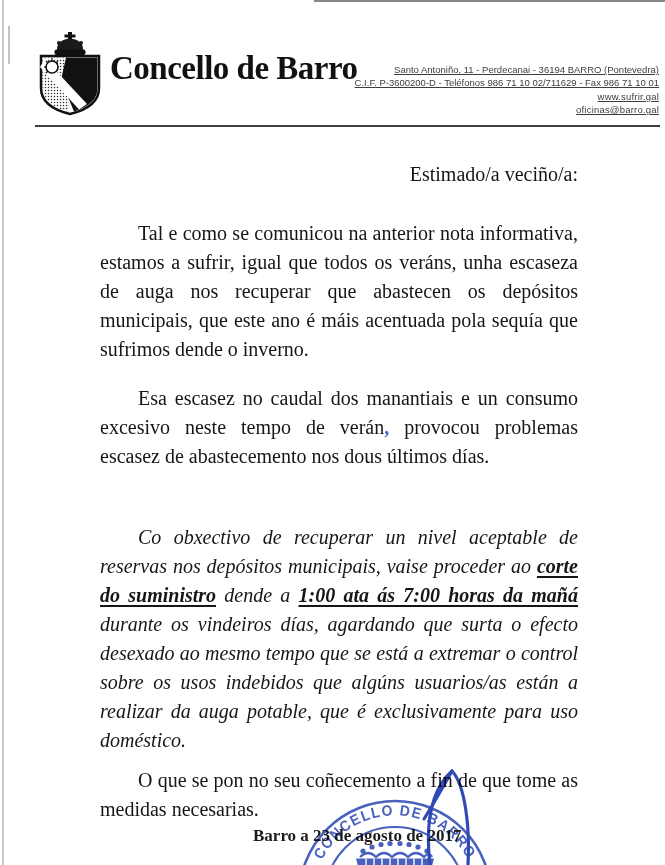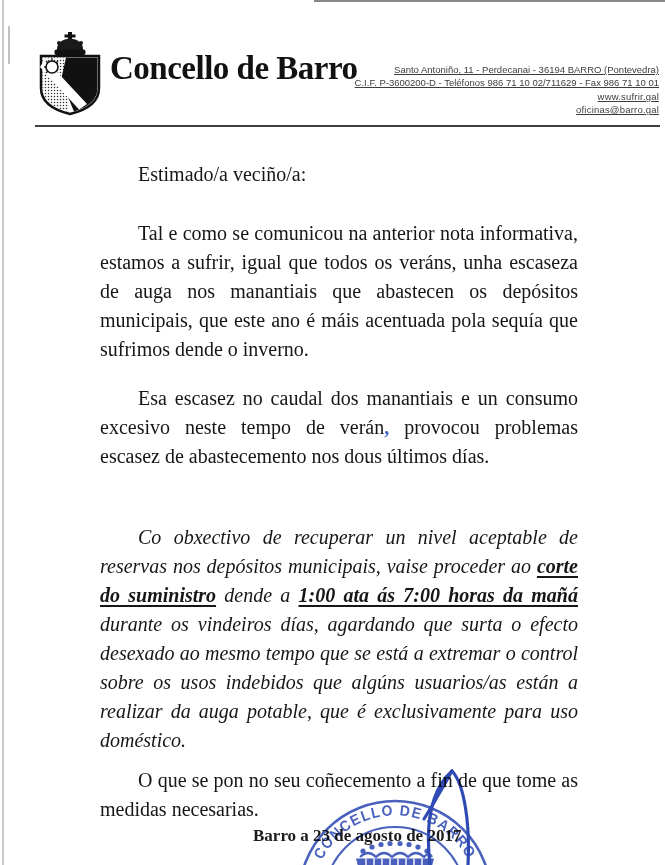--- a/index.html
+++ b/index.html
@@ -31,21 +31,21 @@
   }
   .contact .web{letter-spacing:.2px;}
   .rule{position:absolute;left:35px;top:125px;width:625px;height:2px;background:#3f3f3f;}
 
   
   .para{
     position:absolute;left:100px;width:478px;margin:0;
     font-size:20px;line-height:29px;text-align:justify;color:#161616;
   }
   .indent{text-indent:38px;}
-  .greeting{top:160px;text-align:left;}
+  .greeting{top:160px;text-align:right;}
   .p1{top:219px;}
   .p2{top:384px;}
   .p3{top:523px;font-style:italic;}
   .p4{top:766px;}
   .emph{
     font-weight:bold;
     text-decoration:underline;
     text-decoration-thickness:2px;
     text-underline-offset:3px;
   }
@@ -106,21 +106,21 @@
     <div>Santo Antoniño, 11 - Perdecanai - 36194 BARRO (Pontevedra)</div>
     <div>C.I.F. P-3600200-D - Teléfonos 986 71 10 02/711629 - Fax 986 71 10 01</div>
     <div class="web">www.sufrir.gal</div>
     <div class="web">oficinas@barro.gal</div>
   </div>
 
   <div class="rule"></div>
 
   <p class="para greeting indent">Estimado/a veciño/a:</p>
 
-  <p class="para p1 indent">Tal e como se comunicou na anterior nota informativa, estamos a sufrir, igual que todos os veráns, unha escaseza de auga nos manantiais que abastecen os depósitos municipais, que este ano é máis acentuada pola sequía que sufrimos dende o inverno.</p>
+  <p class="para p1 indent">Tal e como se comunicou na anterior nota informativa, estamos a sufrir, igual que todos os veráns, unha escaseza de auga nos recuperar que abastecen os depósitos municipais, que este ano é máis acentuada pola sequía que sufrimos dende o inverno.</p>
 
   <p class="para p2 indent"><span>Esa escasez no caudal dos manantiais e un consumo excesivo neste tempo de verán</span><span class="blue-ink">,</span><span> provocou problemas escasez de abastecemento nos dous últimos días.</span></p>
 
   <p class="para p3 indent"><span>Co obxectivo de recuperar un nivel aceptable de reservas nos depósitos municipais, vaise proceder ao </span><span class="emph">corte do suministro</span><span> dende a </span><span class="emph">1:00 ata ás 7:00 horas da mañá</span><span> durante os vindeiros días, agardando que surta o efecto desexado ao mesmo tempo que se está a extremar o control sobre os usos indebidos que algúns usuarios/as están a realizar da auga potable, que é exclusivamente para uso doméstico.</span></p>
 
   <p class="para p4 indent">O que se pon no seu coñecemento a fin de que tome as medidas necesarias.</p>
 
   <p class="date-line">Barro a 23 de agosto de 2017</p>
 
   <svg class="ink-overlay" viewBox="0 0 665 865">

